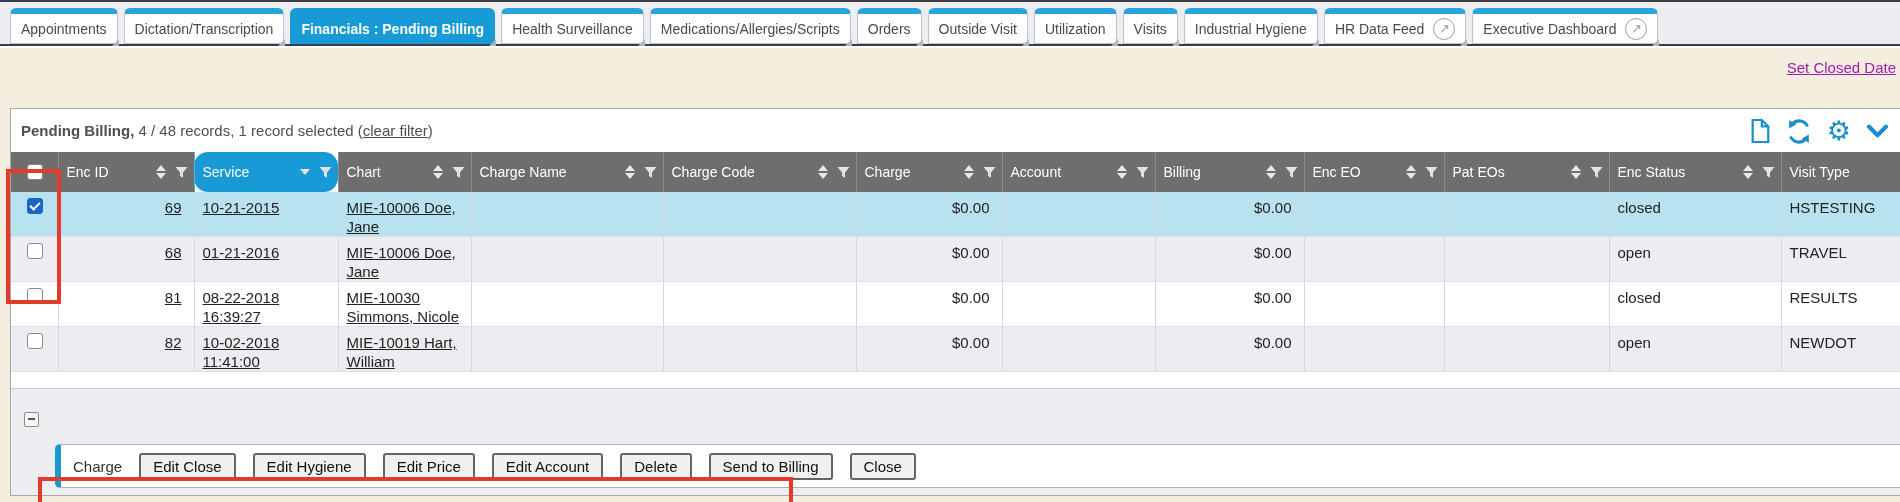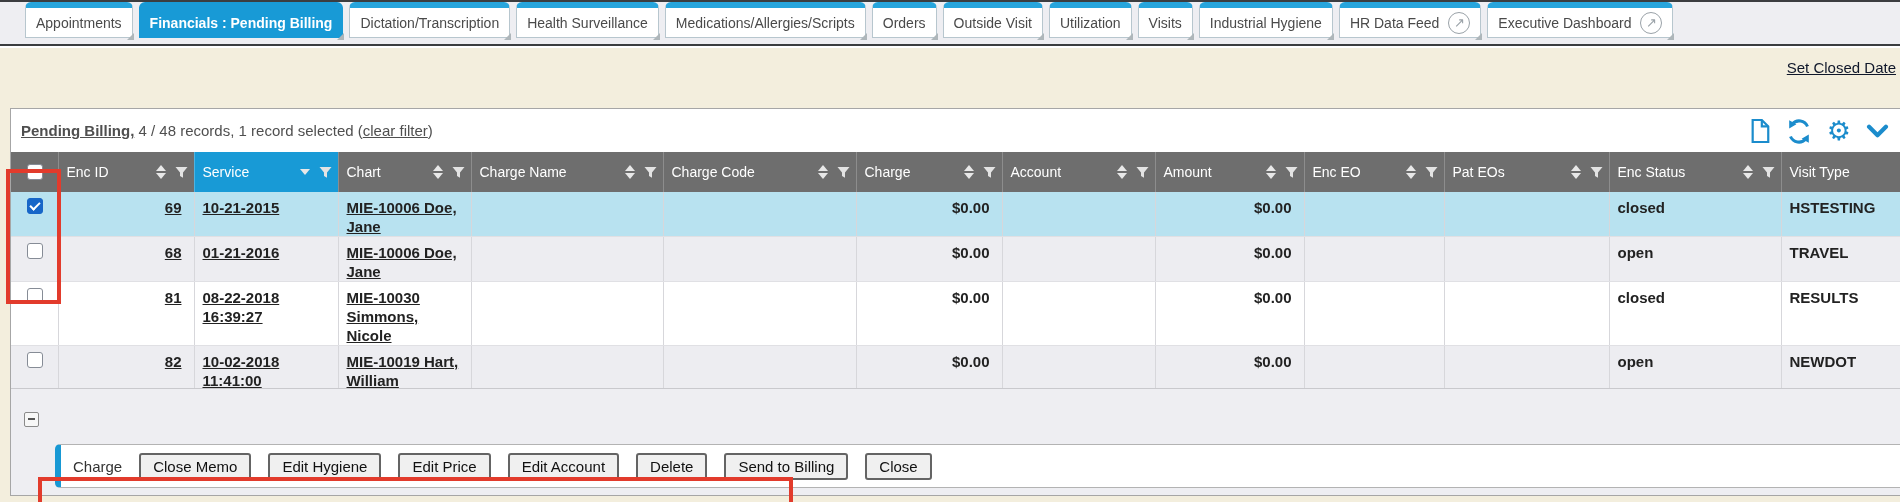--- a/index.html
+++ b/index.html
@@ -1,59 +1,59 @@
 <!DOCTYPE html>
 <html><head>
 <meta charset="utf-8">
 <style>
   html,body{margin:0;padding:0;background:#fff;}
   .screen{position:relative;width:1900px;height:502px;overflow:hidden;background:#fff;
           font-family:"Liberation Sans",sans-serif;color:#333;}
   
   .topline{position:absolute;top:0;left:0;right:0;height:2px;background:#3b3d40;}
   .tabbar{position:absolute;top:2px;left:0;right:0;height:44px;background:#eeeef2;
-          border-bottom:2px solid #3b3d40;display:flex;
-          padding-left:25px;box-sizing:border-box;}
+          border-bottom:2px solid #3b3d40;display:flex;align-items:flex-end;
+          padding-left:10px;box-sizing:border-box;}
   .tab{height:36px;box-sizing:border-box;border:1px solid #b7c6ce;border-top:6px solid #27a5dc;
        border-radius:6px 6px 0 0;background:#fff;color:#4a4a4a;font-size:14px;display:flex;
        align-items:center;padding:0 10px;margin-right:6px;position:relative;white-space:nowrap;}
   .tab::after{content:"";position:absolute;right:-2px;bottom:-3px;width:0;height:0;
        border-style:solid;border-width:0 0 7px 7px;border-color:transparent transparent #aeb6ba transparent;}
   .tab.active{background:#189ad6;border-color:#189ad6;color:#fff;font-weight:bold;}
   .ext{width:20px;height:20px;border:1px solid #9aa2a8;border-radius:50%;color:#9aa2a8;
        font-size:13px;line-height:20px;text-align:center;margin-left:9px;background:#fff;font-weight:normal;}
   
   .content{position:absolute;top:48px;left:0;right:0;bottom:0;background:#f3eedd;}
-  .set-closed{position:absolute;top:11px;right:4px;font-size:15px;color:#0f172a;
+  .set-closed{position:absolute;top:11px;right:4px;font-size:15px;color:#a21caf;
        text-decoration:underline;cursor:pointer;}
   .panel{position:absolute;top:60px;left:10px;right:-2px;bottom:6px;background:#fff;
        border:1px solid #a6a6a6;box-sizing:border-box;overflow:hidden;}
   .panel-header{height:43px;position:relative;background:#fff;}
   .panel-title{position:absolute;left:10px;top:13px;font-size:15px;color:#4f4f4f;white-space:nowrap;}
-  .panel-title .bold{font-weight:bold;text-decoration:underline;}
+  .panel-title .bold{font-weight:bold;}
   .panel-title .lnk2{text-decoration:underline;cursor:pointer;}
   .panel-icons{position:absolute;right:12px;top:7px;display:flex;gap:15px;align-items:center;height:30px;}
   .picon{display:inline-flex;align-items:center;justify-content:center;cursor:pointer;}
   .gear-glyph{font-size:27px;color:#1b8ccc;line-height:26px;}
   
   table{border-collapse:collapse;table-layout:fixed;width:1930px;font-size:15px;}
   thead th{background:#6e6e6e;height:40px;color:#fff;font-weight:normal;font-size:14px;
        text-align:left;padding:0 6px 0 8px;border-left:1px solid #8d8d8d;box-sizing:border-box;margin-top:40px;}
   thead th:first-child{border-left:none;}
-  thead th.sorted{background:#189ad6;border-left-color:#4db4e2;}
+  thead th.sorted{background:#189ad6;border-left-color:#4db4e2;border-radius:14px;}
   .hd{display:flex;align-items:center;justify-content:space-between;}
   .hd-icons{display:flex;align-items:center;gap:9px;}
   .sortwrap{display:flex;flex-direction:column;gap:2px;align-items:center;cursor:pointer;}
   .tri-up{width:0;height:0;border-left:5px solid transparent;border-right:5px solid transparent;
        border-bottom:6px solid #e8e8e8;}
   .tri-down{width:0;height:0;border-left:5px solid transparent;border-right:5px solid transparent;
        border-top:6px solid #e8e8e8;}
   tbody td{height:40px;vertical-align:top;padding:6px 6px 0 8px;border-left:1px solid #d7d7db;
        border-bottom:1px solid #e0e0e4;line-height:19px;box-sizing:border-box;color:#222;
-       overflow:hidden;font-weight:bold;}
+       overflow:hidden;}
   tbody td:first-child{border-left:none;padding-left:16px;}
   tbody tr{background:#fff;}
   tbody tr.alt{background:#ededf1;}
   tbody tr.selected{background:#b8e2f0;}
   td.num{text-align:right;padding-right:12px;}
   .lnk{color:#222;text-decoration:underline;cursor:pointer;}
   
   .cb{width:16px;height:16px;border:1px solid #868c96;border-radius:3px;background:#fff;
       display:inline-block;box-sizing:border-box;cursor:pointer;}
   .cb.ind::after{content:"";display:block;width:8px;height:3px;background:#454c55;margin:5px auto 0;}
@@ -80,25 +80,25 @@
 </head>
 <body>
 
 <div class="screen">
   <div class="topline"></div>
 
   <div class="tabbar">
       <div class="tab">
         <span>Appointments</span>
       </div>
+      <div class="tab">
+        <span>Dictation/Transcription</span>
+      </div>
       <div class="tab active">
         <span>Financials : Pending Billing</span>
-      </div>
-      <div class="tab">
-        <span>Dictation/Transcription</span>
       </div>
       <div class="tab">
         <span>Health Surveillance</span>
       </div>
       <div class="tab">
         <span>Medications/Allergies/Scripts</span>
       </div>
       <div class="tab">
         <span>Orders</span>
       </div>
@@ -271,21 +271,21 @@
                       <span class="tri-down"></span>
                     </span>
                     <svg width="13" height="13" viewBox="0 0 13 13">
                       <path d="M0.5 1h12L8 6.4V11.8l-3-1.8V6.4Z" fill="#e3e3e3"></path>
                     </svg>
                   </span>
                 </div>
               </th>
               <th>
                 <div class="hd">
-                  <span>Amount</span>
+                  <span>Billing</span>
                   <span class="hd-icons">
                     <span class="sortwrap">
                       <span class="tri-up"></span>
                       <span class="tri-down"></span>
                     </span>
                     <svg width="13" height="13" viewBox="0 0 13 13">
                       <path d="M0.5 1h12L8 6.4V11.8l-3-1.8V6.4Z" fill="#e3e3e3"></path>
                     </svg>
                   </span>
                 </div>
@@ -400,21 +400,21 @@
               <td>open</td>
               <td>NEWDOT</td>
             </tr>
           </tbody>
       </table>
 
       <div class="panel-lower">
         <span class="collapse-box"></span>
         <div class="toolbar">
           <span class="toolbar-label">Charge</span>
-        <button class="btn">Close Memo</button>
+        <button class="btn">Edit Close</button>
             <button class="btn">Edit Hygiene</button>
             <button class="btn">Edit Price</button>
             <button class="btn">Edit Account</button>
             <button class="btn">Delete</button>
             <button class="btn">Send to Billing</button>
             <button class="btn">Close</button>
           </div>
       </div>
     </div>
 

